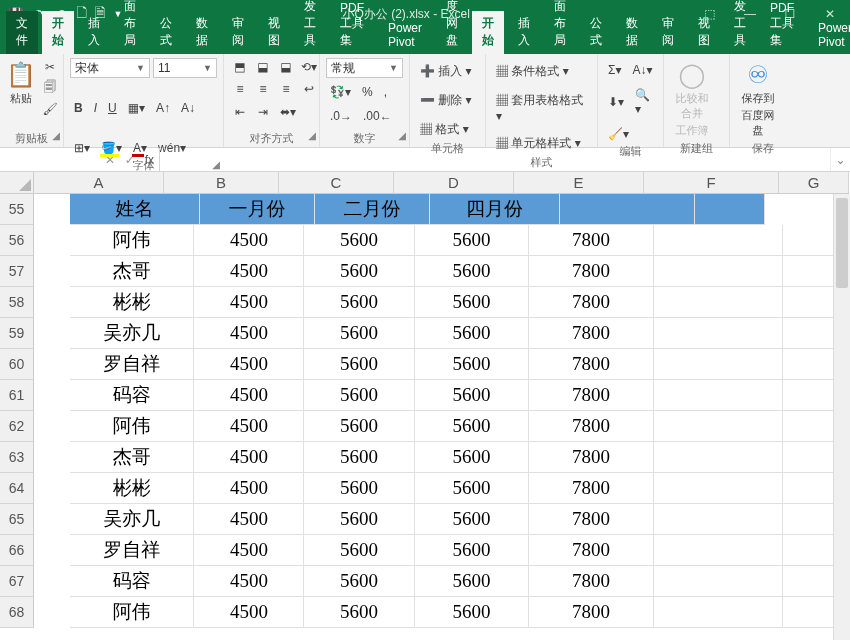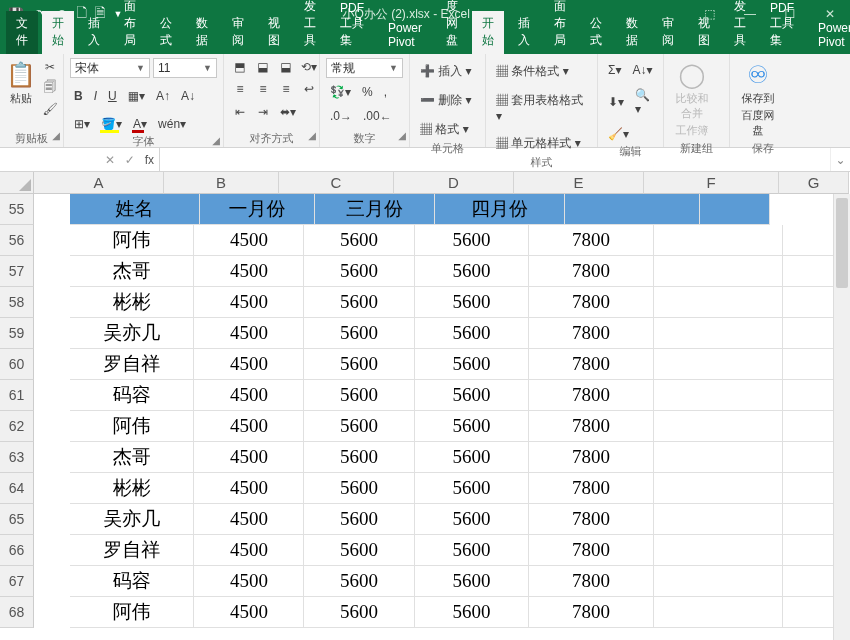--- a/index.html
+++ b/index.html
@@ -9,21 +9,21 @@
 .titlebar { height:28px; background:#0e7641; display:flex; align-items:center; color:#fff; }
 .titlebar .qat { display:flex; align-items:center; gap:8px; padding-left:8px; }
 .titlebar .qat span { font-size:13px; cursor:pointer; }
 .titlebar .title { flex:1; text-align:center; font-size:12px; color:#d8ecdf;}
 .titlebar .winbtns { display:flex; }
 .titlebar .winbtns div { width:40px; height:28px; display:flex; align-items:center; justify-content:center; cursor:pointer; color:#cfe8d8;}
 
 
 .tabs { height:26px; background:#0e7641; display:flex; align-items:flex-end; padding:0 6px; gap:4px; color:#fff; }
 .tabs .tab { padding:4px 10px 5px; font-size:12px; cursor:pointer; }
-.tabs .tab.active { background:#f3f3f3; color:#0e7641; }
+.tabs .tab.active { background:#f3f3f3; color:#0e7641;font-weight:bold; }
 .tabs .spacer { flex:1; }
 
 
 .ribbon { height:94px; background:#f3f3f3; border-bottom:1px solid #d4d4d4; display:flex; }
 .group { border-right:1px solid #e0e0e0; display:flex; flex-direction:column; height:100%; }
 .group .body { flex:1; display:flex; align-items:flex-start; padding:4px 6px 0; gap:4px; }
 .group .label { height:18px; font-size:11px; color:#6a6a6a; text-align:center; display:flex; align-items:center; justify-content:center; position:relative;}
 .group .label .dlg { position:absolute; right:3px; top:1px; font-size:10px; color:#888; cursor:pointer;}
 .col { display:flex; flex-direction:column; gap:3px; }
 .row { display:flex; align-items:center; gap:3px; }
@@ -121,21 +121,21 @@
       </div>
     </div>
     <div class="label">
         <span>剪贴板</span>
         <span class="dlg">◢</span>
       </div>
   </div>
 
   <div class="group" style="width:160px">
     <div class="body">
-        <div class="col" style="width:100%;gap:8px">
+        <div class="col" style="width:100%;gap:20px">
       <div class="row">
         <div class="sel" style="flex:1">
               <span>宋体</span>
               <span class="arr">▼</span>
             </div>
         <div class="sel" style="width:64px">
               <span>11</span>
               <span class="arr">▼</span>
             </div>
       </div>
@@ -325,21 +325,21 @@
       <div>64</div>
       <div>65</div>
       <div>66</div>
       <div>67</div>
       <div>68</div>
     </div>
   <div class="cells" id="cells">
       <div class="crow hd">
         <div class="cell colw-A">姓名</div>
         <div class="cell colw-B">一月份</div>
-        <div class="cell colw-D">三月份</div>
+        <div class="cell colw-C">二月份</div>
         <div class="cell colw-E">四月份</div>
         <div class="cell colw-F"></div>
         <div class="cell colw-G"></div>
       </div>
       <div class="crow">
         <div class="cell colw-A">阿伟</div>
         <div class="cell colw-B">4500</div>
         <div class="cell colw-C">5600</div>
         <div class="cell colw-D">5600</div>
         <div class="cell colw-E">7800</div>

